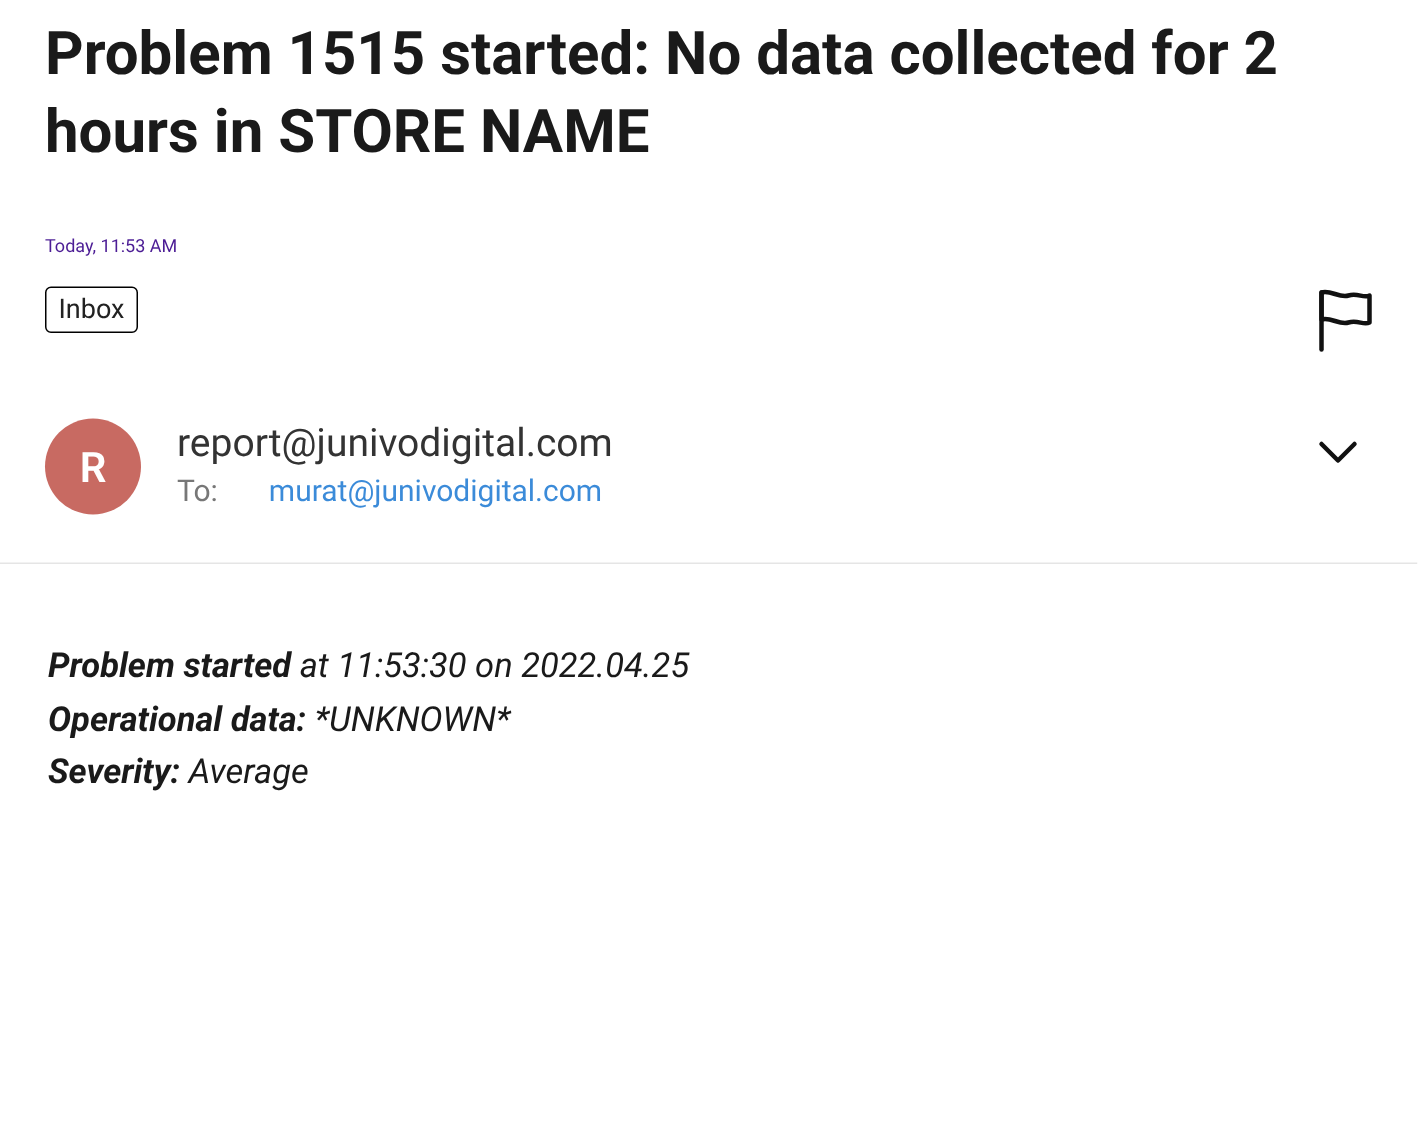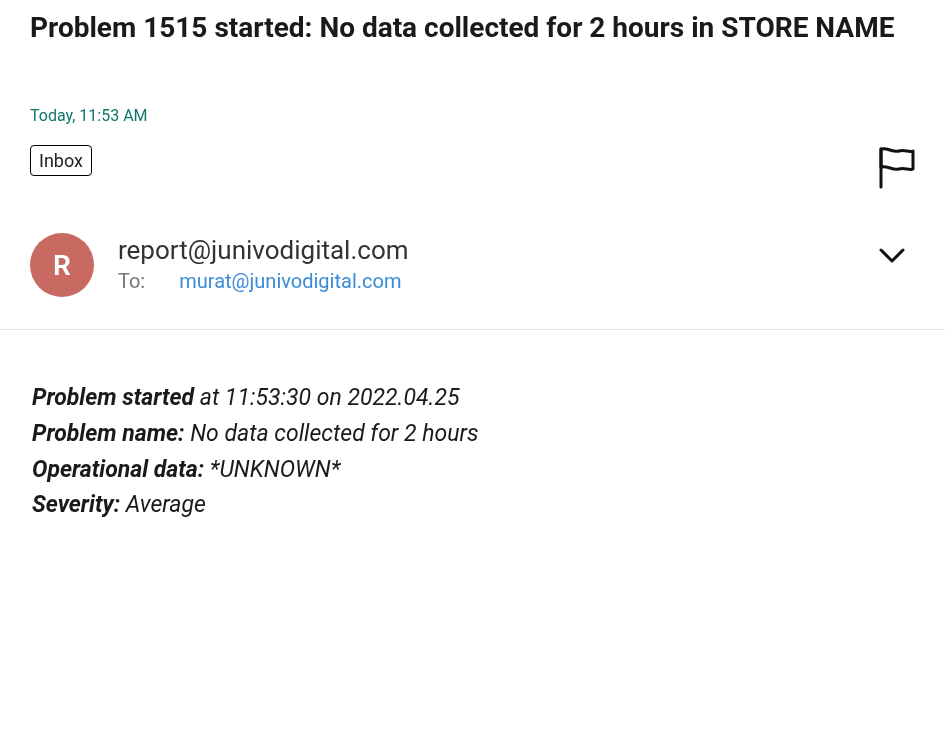--- a/index.html
+++ b/index.html
@@ -8,29 +8,29 @@
       box-sizing: border-box;
     }
     body {
       font-family: -apple-system, BlinkMacSystemFont, "Segoe UI", Roboto, Helvetica, Arial, sans-serif;
       background: #ffffff;
       width: 945px;
       height: 747px;
       padding: 10px 30px 20px 30px;
     }
     .subject {
-      font-size: 28px;
+      font-size: 40px;
       font-weight: 700;
       line-height: 1.3;
       color: #1a1a1a;
-      margin-bottom: 60px;
+      margin-bottom: 43px;
     }
     .timestamp {
-      font-size: 16px;
-      color: #0f766e;
+      font-size: 12px;
+      color: #4c1d95;
       margin-bottom: 20px;
     }
     .meta-row {
       display: flex;
       justify-content: space-between;
       align-items: flex-start;
       margin-bottom: 40px;
     }
     .inbox-chip {
       display: inline-block;
@@ -141,21 +141,18 @@
   </span>
 </div>
 
 <hr class="divider">
 
 <div class="body-content">
   <span class="line">
     <span class="bold">Problem started</span><span> at 11:53:30 on 2022.04.25</span>
   </span>
   <span class="line">
-    <span class="bold">Problem name:</span><span> No data collected for 2 hours</span>
-  </span>
-  <span class="line">
     <span class="bold">Operational data:</span><span> *UNKNOWN*</span>
   </span>
   <span class="line">
     <span class="bold">Severity:</span><span> Average</span>
   </span>
 </div>
 
 </body></html>

